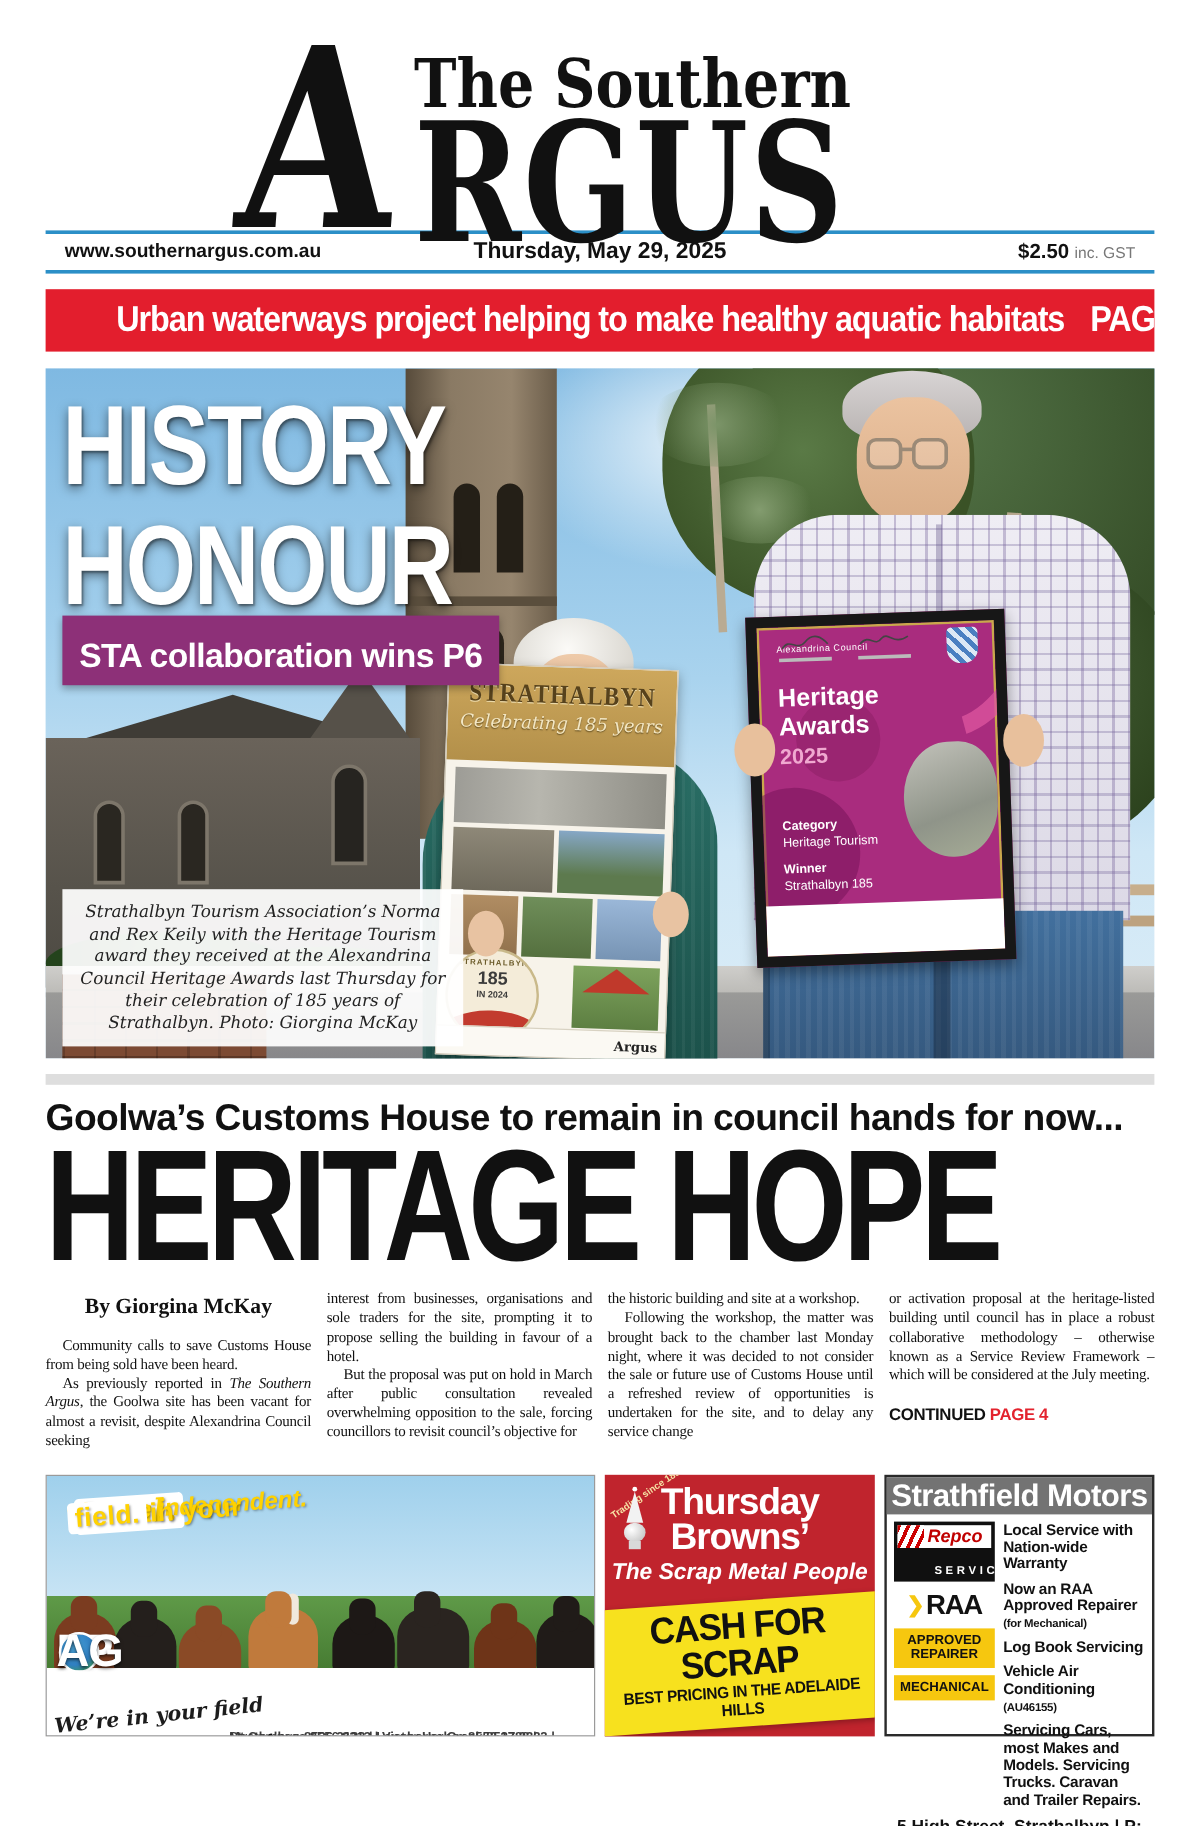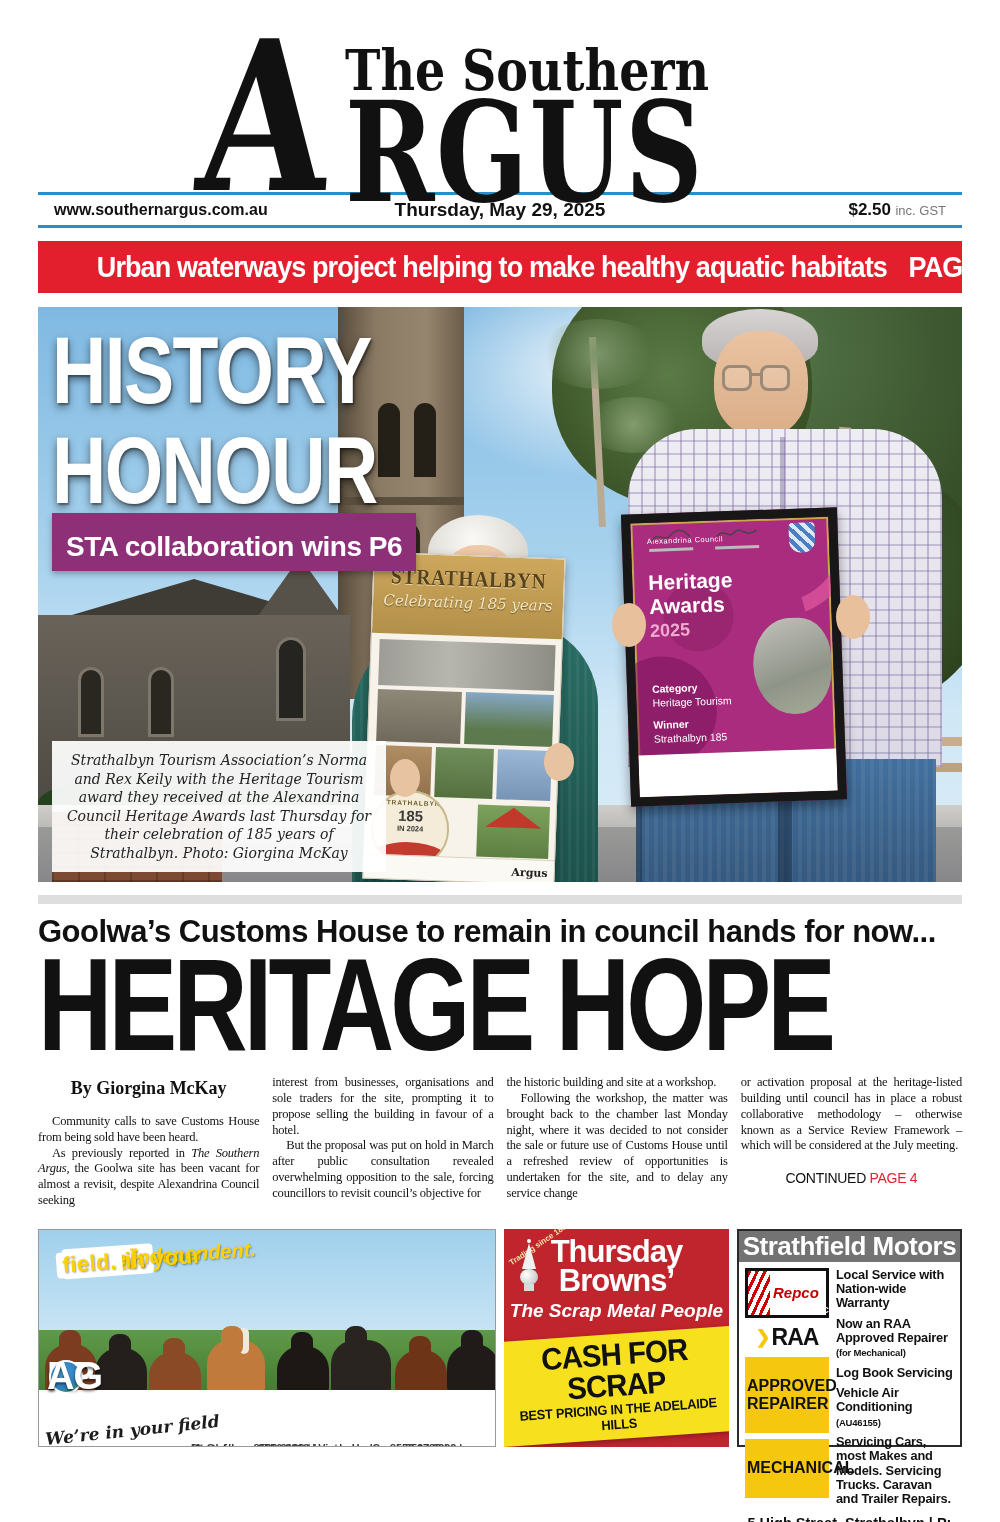--- a/index.html
+++ b/index.html
@@ -211,22 +211,22 @@
   .divider { margin:13px 38px 0; height:9px; background:#dedede; }
   .kicker { margin:10px 38px 0; font-weight:bold; font-size:31px; letter-spacing:-.5px; white-space:nowrap; }
   .headline { margin:-6px 38px 0; font-weight:bold; font-size:132px; letter-spacing:-5px; line-height:.92;
     transform:scaleX(.78); transform-origin:left; white-space:nowrap; }
   .article { margin:10px 38px 0; display:flex; gap:13px; font-family:"Liberation Serif",serif;
     font-size:12.5px; line-height:1.26; text-align:justify; }
   .article .col { flex:1; }
   .byline { font-weight:bold; font-size:18px; text-align:center; margin:2px 0 14px; font-family:"Liberation Serif",serif; }
   .article p { margin:0; letter-spacing:-.2px; }
   .article p.ind { text-indent:14px; }
-  .continued { text-align:center; margin-top:16px; font-family:"Liberation Sans",sans-serif;
-    font-weight:normal; font-size:14px; letter-spacing:-.3px; }
+  .continued { text-align:left; margin-top:16px; font-family:"Liberation Sans",sans-serif;
+    font-weight:bold; font-size:14px; letter-spacing:-.3px; }
   .continued .pg { color:#e3232e; }
 
   
   .ads { margin:20px 38px 0; display:flex; gap:8px; height:218px; }
 
   
   .ad-fpag { position:relative; width:462px; border:1px solid #9a9a9a; overflow:hidden;
     background:linear-gradient(180deg,#9fd0ec 0%,#c6e3f4 45%,#d9edf8 60%); }
   .ad-fpag * { position:absolute; }
   .fp-grass { left:0; bottom:56px; width:100%; height:60px; background:linear-gradient(180deg,#5f9a48,#477c33); }
@@ -281,28 +281,28 @@
   .par-band div { transform-origin:center; }
 
   
   .ad-str { width:227px; border:2px solid #2a2a2a; background:#fff; display:flex; flex-direction:column; }
   .str-redline { height:3px; background:#c00000; }
   .str-head { height:40px; background:#737373; color:#fff; display:flex; align-items:center; justify-content:center;
     font-weight:bold; font-size:26px; letter-spacing:-.5px; }
   .str-main { flex:1; display:flex; padding:6px 6px 0; gap:7px; }
   .str-logos { width:84px; display:flex; flex-direction:column; gap:6px; }
   .repco { height:50px; background:#101010; position:relative; overflow:hidden; }
-  .repco-top { position:absolute; left:3px; top:3px; right:3px; height:44px; background:#fff; display:flex; align-items:center; }
+  .repco-top { position:absolute; left:3px; top:3px; right:3px; height:19px; background:#fff; display:flex; align-items:center; }
   .repco-stripes { width:22px; height:100%; background:repeating-linear-gradient(115deg,#c00 0 3px,#fff 3px 7px); }
   .repco-name { font-style:italic; font-weight:bold; font-size:15px; color:#c00000; margin-left:3px; }
   .repco-sub { position:absolute; left:0; bottom:3px; width:100%; text-align:center; color:#fff; font-weight:bold;
     font-size:9.5px; letter-spacing:3px;margin-left:23px; }
   .raa { display:flex; align-items:center; justify-content:center; gap:2px; font-weight:bold; font-size:23px; letter-spacing:-1px; }
   .raa .chev { color:#f6c70f; font-size:18px; }
-  .ybox { background:#f6c70f; text-align:center; font-weight:bold; font-size:16px; line-height:1.15; padding:20px 2px; }
+  .ybox { background:#f6c70f; text-align:center; font-weight:bold; font-size:11px; line-height:1.15; padding:4px 2px; }
   .str-services { flex:1; font-weight:bold; font-size:12.8px; line-height:1.12; color:#111; }
   .str-services .svc { margin-bottom:6px; letter-spacing:-.2px; }
   .str-services .note { font-size:9.5px; }
   .str-foot { text-align:center; font-weight:bold; font-size:14.5px; padding:2px 0 8px; }
 </style>
 </head>
 <body>
 
 <div class="page">
 

